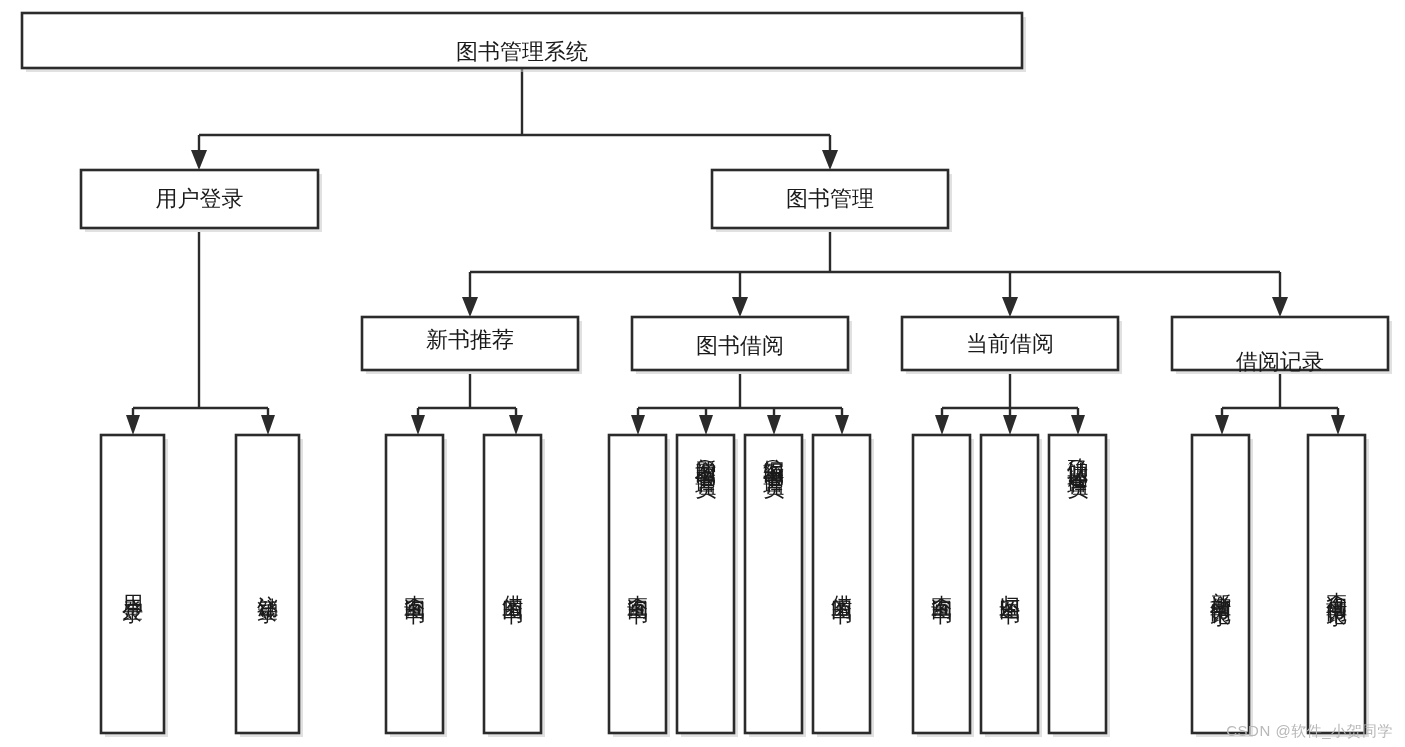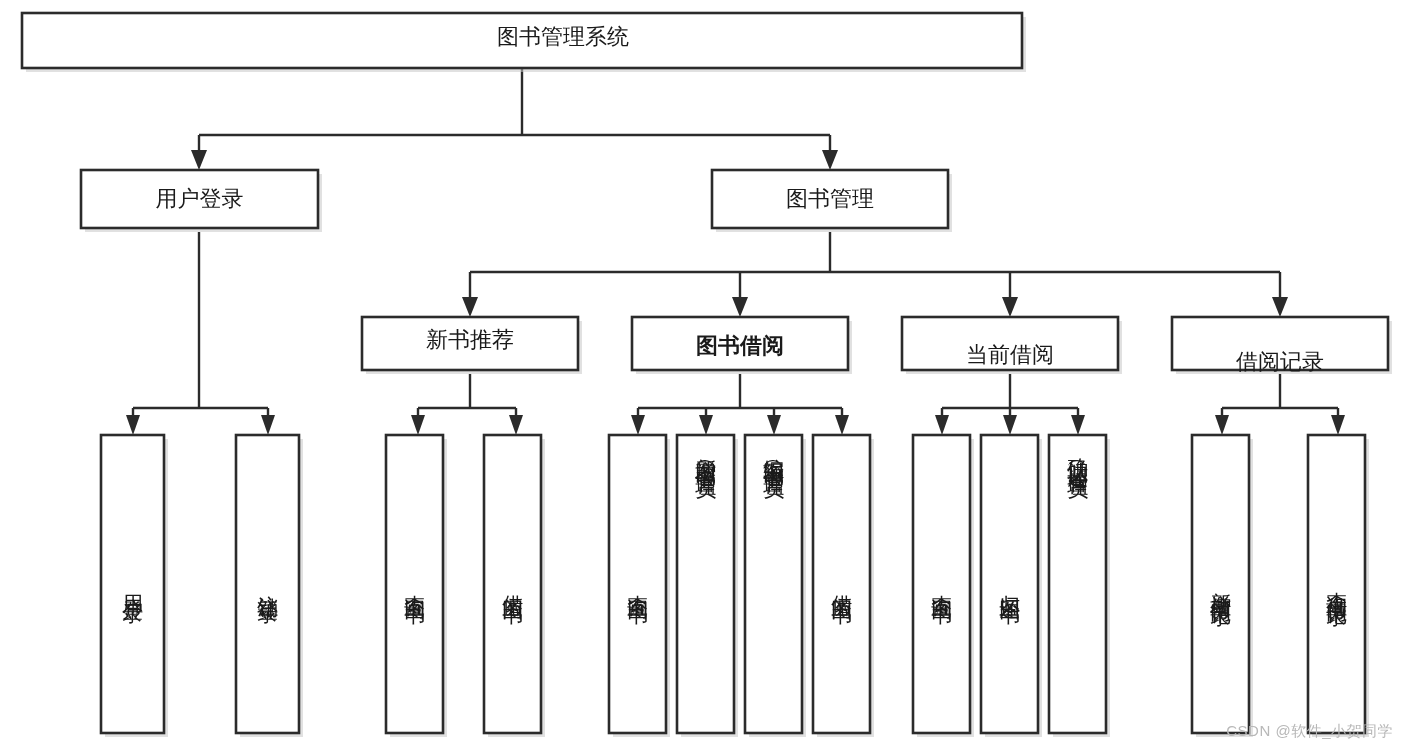--- a/index.html
+++ b/index.html
@@ -203,38 +203,38 @@
       <rect class="node-shadow" x="1053" y="439" width="57" height="298"></rect>
       <rect class="node-rect" x="1049" y="435" width="57" height="298"></rect>
 
       <rect class="node-shadow" x="1196" y="439" width="57" height="298"></rect>
       <rect class="node-rect" x="1192" y="435" width="57" height="298"></rect>
       <rect class="node-shadow" x="1312" y="439" width="57" height="298"></rect>
       <rect class="node-rect" x="1308" y="435" width="57" height="298"></rect>
     </g>
   </svg>
 
-  <div class="hlabel-wrap" style="left:22px; top:6px; width:1000px; height:61px;padding-left:41px;">
+  <div class="hlabel-wrap" style="left:22px; top:21px; width:1000px; height:61px;">
     <span class="hlabel-text">图书管理系统</span>
   </div>
 
   <div class="hlabel-wrap" style="left:81px; top:170px; width:237px; height:58px;">
     <span class="hlabel-text">用户登录</span>
   </div>
   <div class="hlabel-wrap" style="left:712px; top:170px; width:236px; height:58px;border-radius:20px;">
     <span class="hlabel-text">图书管理</span>
   </div>
 
   <div class="hlabel-wrap" style="left:362px; top:317px; width:216px; height:46px;">
     <span class="hlabel-text">新书推荐</span>
   </div>
-  <div class="hlabel-wrap" style="left:632px; top:317px; width:216px; height:58px;font-weight:bold;">
+  <div class="hlabel-wrap" style="left:632px; top:317px; width:216px; height:58px;">
     <span class="hlabel-text">图书借阅</span>
   </div>
-  <div class="hlabel-wrap" style="left:902px; top:317px; width:216px; height:53px;align-items:flex-end;">
+  <div class="hlabel-wrap" style="left:902px; top:317px; width:216px; height:53px;">
     <span class="hlabel-text">当前借阅</span>
   </div>
   <div class="hlabel-wrap" style="left:1172px; top:329px; width:216px; height:66px;">
     <span class="hlabel-text">借阅记录</span>
   </div>
 
   <div class="vlabel-wrap" style="left:101px; top:435px; width:63px; height:298px;">
     <span class="vlabel-text">用户登录</span>
   </div>
   <div class="vlabel-wrap" style="left:236px; top:435px; width:63px; height:298px;">

